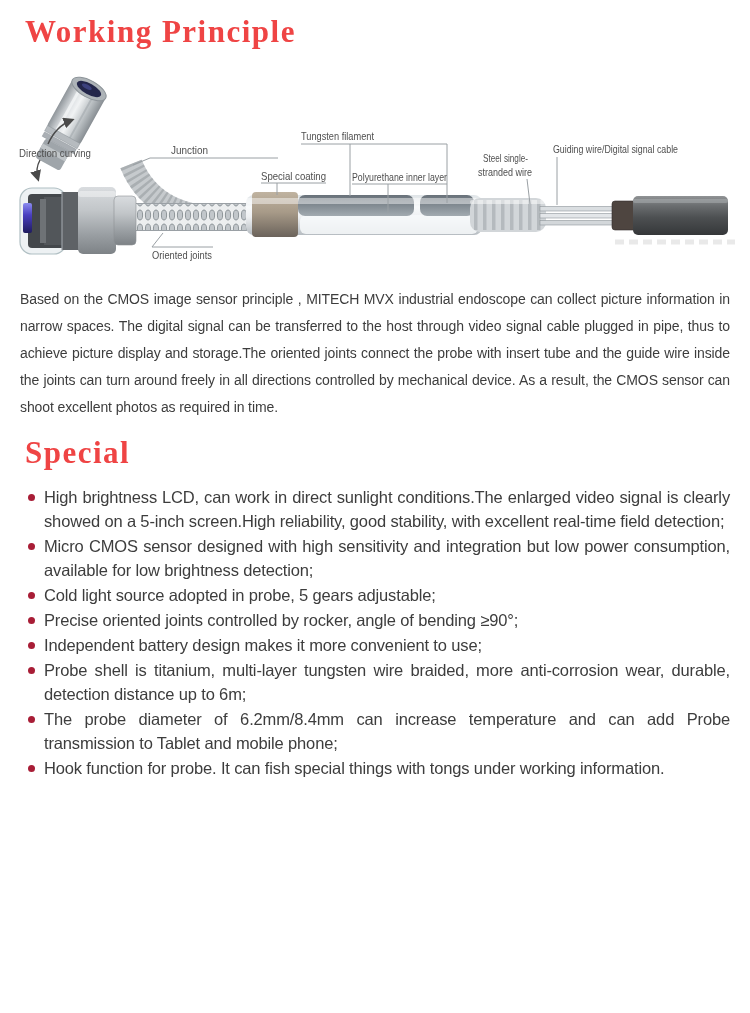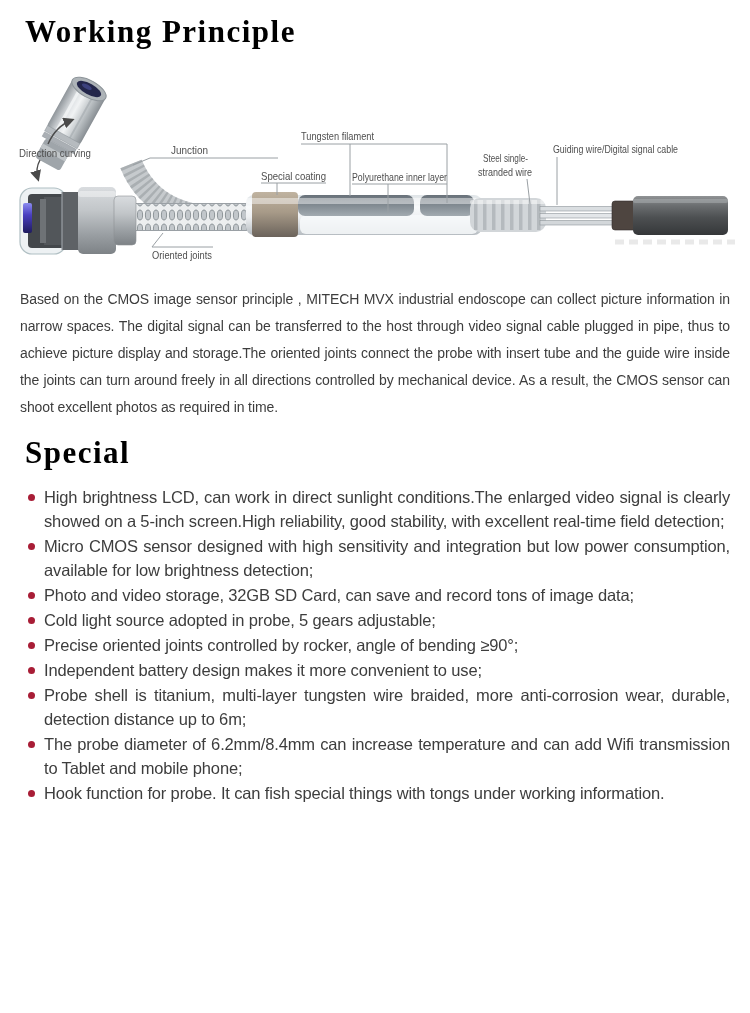--- a/index.html
+++ b/index.html
@@ -1,20 +1,20 @@
 <!DOCTYPE html>
 <html><head>
 <meta charset="utf-8">
 <style>
   html,body{margin:0;padding:0;background:#ffffff;}
   body{width:750px;height:1013px;overflow:hidden;
        font-family:"Liberation Sans",sans-serif;color:#3d3d3d;}
   h1.section-title{
     font-family:"Liberation Serif",serif;font-weight:700;
-    font-size:31px;letter-spacing:1.5px;color:#000000;
+    font-size:31px;letter-spacing:1.5px;color:#ef4444;
     margin:14px 0 0 25px;line-height:36px;}
   svg.diagram{display:block;margin-top:18px;}
   p.intro{margin:6px 20px 0 20px;font-size:14px;line-height:27px;
           text-align:justify;letter-spacing:-0.1px;}
   ul.features{margin:14px 20px 0 20px;padding:0;list-style:none;}
   ul.features li{position:relative;padding-left:24px;margin-bottom:1px;
        font-size:16.5px;line-height:24px;text-align:justify;letter-spacing:-0.15px;}
   ul.features li::before{content:"";position:absolute;left:8px;top:8.5px;
        width:7px;height:7px;border-radius:50%;background:#A81D36;}
   .dlabel{font-family:"Liberation Sans",sans-serif;font-size:11px;fill:#4f4f4f;}
@@ -164,20 +164,19 @@
   <text class="dlabel" x="553" y="85" textLength="125" lengthAdjust="spacingAndGlyphs">Guiding wire/Digital signal cable</text>
 </svg>
 
 <p class="intro">Based on the CMOS image sensor principle , MITECH MVX industrial endoscope can collect picture information in narrow spaces. The digital signal can be transferred to the host through video signal cable plugged in pipe, thus to achieve picture display and storage.The oriented joints connect the probe with insert tube and the guide wire inside the joints can turn around freely in all directions controlled by mechanical device. As a result, the CMOS sensor can shoot excellent photos as required in time.</p>
 
 <h1 class="section-title">Special</h1>
 
 <ul class="features">
   <li>High brightness LCD, can work in direct sunlight conditions.The enlarged video signal is clearly showed on a 5-inch screen.High reliability, good stability, with excellent real-time field detection;</li>
   <li>Micro CMOS sensor designed with high sensitivity and integration but low power consumption, available for low brightness detection;</li>
-  <li>Photo and video storage, 32GB SD Card, can save and record tons of image data;</li>
   <li>Cold light source adopted in probe, 5 gears adjustable;</li>
   <li>Precise oriented joints controlled by rocker, angle of bending ≥90°;</li>
   <li>Independent battery design makes it more convenient to use;</li>
   <li>Probe shell is titanium, multi-layer tungsten wire braided, more anti-corrosion wear, durable, detection distance up to 6m;</li>
-  <li>The probe diameter of 6.2mm/8.4mm can increase temperature and can add Wifi transmission to Tablet and mobile phone;</li>
+  <li>The probe diameter of 6.2mm/8.4mm can increase temperature and can add Probe transmission to Tablet and mobile phone;</li>
   <li>Hook function for probe. It can fish special things with tongs  under working information.</li>
 </ul>
 
 </body></html>

